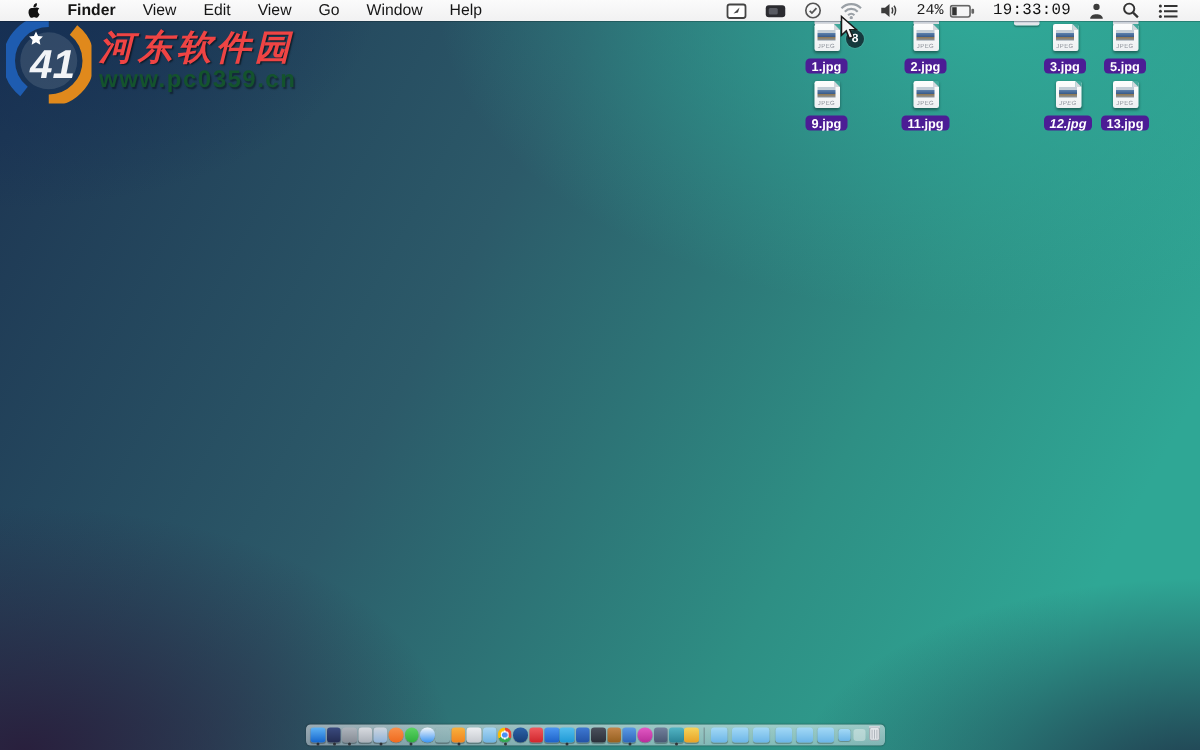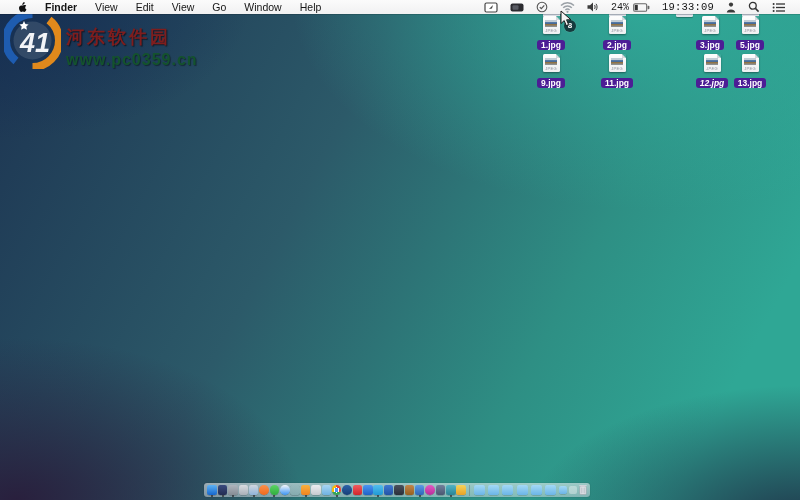--- a/index.html
+++ b/index.html
@@ -19,24 +19,24 @@
     display:flex;align-items:center;font-size:10.5px;color:#151515;}
   .menu-left{display:flex;align-items:center;padding-left:9px;height:100%;}
   .apple-wrap{padding:0 9px;display:flex;align-items:center;height:100%;}
   .menu-item{padding:0 9px;line-height:14px;height:100%;display:flex;align-items:center;}
   .menu-item.app-title{font-weight:bold;}
   .menu-right{margin-left:auto;display:flex;align-items:center;height:100%;padding-right:14px;font-family:Liberation Mono, monospace;}
   .status-item{display:flex;align-items:center;padding:0 6px;height:100%;color:#3c3c3c;font-size:10px;}
   .status-text{font-size:10px;color:#1c1c1c;}
   .clock-text{font-size:10.5px;color:#111;letter-spacing:0.2px;}
   
-  .wm{position:absolute;top:12px;left:4px;display:flex;align-items:flex-end;z-index:6;}
+  .wm{position:absolute;top:12px;left:4px;display:flex;align-items:center;z-index:6;}
   .wm-text{margin-left:5px;}
-  .wm-title{font-size:18px;font-weight:bold;color:#7f1d1d;letter-spacing:3px;
-    text-shadow:1px 1px 1px rgba(0,0,0,0.55);line-height:26px;}
+  .wm-title{font-size:23px;font-weight:bold;color:#ef4444;letter-spacing:3px;
+    text-shadow:1px 1px 1px rgba(0,0,0,0.55);line-height:26px;font-style:italic;}
   .wm-url{font-size:16px;font-weight:bold;color:#14532d;letter-spacing:1px;margin-top:1px;
     text-shadow:1px 1px 1px rgba(0,0,0,0.4);}
   
   .icon-cell{position:absolute;width:44px;text-align:center;z-index:10;}
   .file-page{width:17px;height:18px;margin:0 auto;position:relative;border-radius:1.5px;
     background:linear-gradient(#fdfdfd,#eef0f2);box-shadow:0 1px 2px rgba(0,0,0,0.4);}
   .file-page .fold{position:absolute;top:0;right:0;width:0;height:0;
     border-top:4px solid rgba(47,160,145,0.9);border-left:4px solid #d4d8dd;}
   .file-thumb{position:absolute;left:2.5px;right:2.5px;top:3.5px;height:7px;
     background:linear-gradient(180deg,#c2cdd6 0%,#c2cdd6 28%,#5d81ad 28%,#3d5f8d 62%,#90703f 62%,#8b97a4 100%);}

